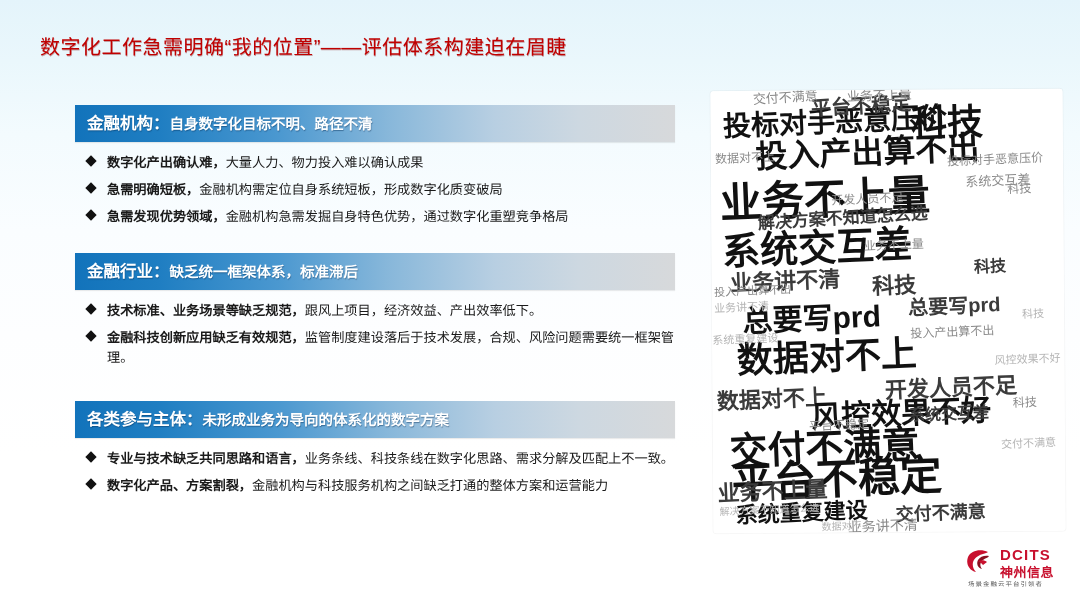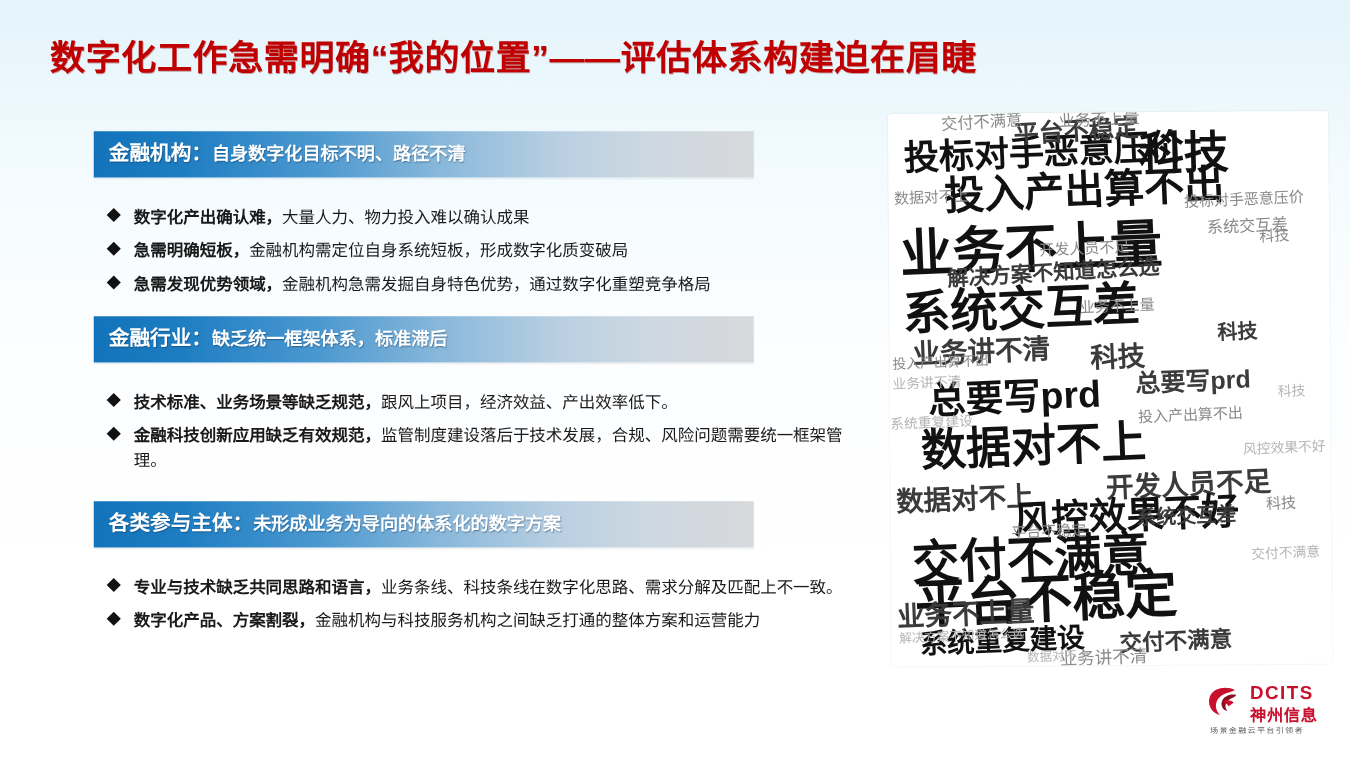--- a/index.html
+++ b/index.html
@@ -30,22 +30,22 @@
   }
 
   
   #title {
     position: absolute;
     left: 40px;
     top: 24px;
     width: 1000px;
     height: 46px;
     line-height: 46px;
-    font-size: 28px;
-    font-weight: bold;
+    font-size: 20px;
+    font-weight: normal;
     color: #c00000;
     letter-spacing: 0.5px;
     white-space: nowrap;
     text-shadow: 0.5px 0.5px 0px rgba(120,0,0,0.35);
   }
 
   
   #left-col {
     position: absolute;
     left: 75px;
@@ -54,21 +54,21 @@
     height: 445px;
   }
 
   .section { position: absolute; left: 0; width: 620px; }
   .section.s0 { top: 0px; }
   .section.s1 { top: 148px; }
   .section.s2 { top: 296px; }
 
   .section-bar {
     position: relative;
-    width: 528px;
+    width: 600px;
     height: 37px;
     background: linear-gradient(to right,
         #1273bb 0%,
         #1f7ec2 14%,
         #4b98d0 34%,
         #87b7da 52%,
         #b8cfe2 70%,
         #cdd8e1 84%,
         #d7d9db 100%);
     box-shadow: 0 1px 1px rgba(0,0,0,0.08);
@@ -83,21 +83,21 @@
     font-size: 15.5px;
     font-weight: bold;
     white-space: nowrap;
     text-shadow: 0.5px 0.5px 1px rgba(0,40,80,0.45);
   }
   .bar-head { font-size: 16.5px; }
   .bar-sub  { font-size: 14.5px; }
 
   .bullets {
     margin: 0;
-    padding: 22px 0 0 0;
+    padding: 11px 0 0 0;
     list-style: none;
   }
   .bullet {
     position: relative;
     padding-left: 32px;
     margin-bottom: 7px;
     font-size: 13.2px;
     line-height: 20px;
     color: #1a1a1a;
   }

